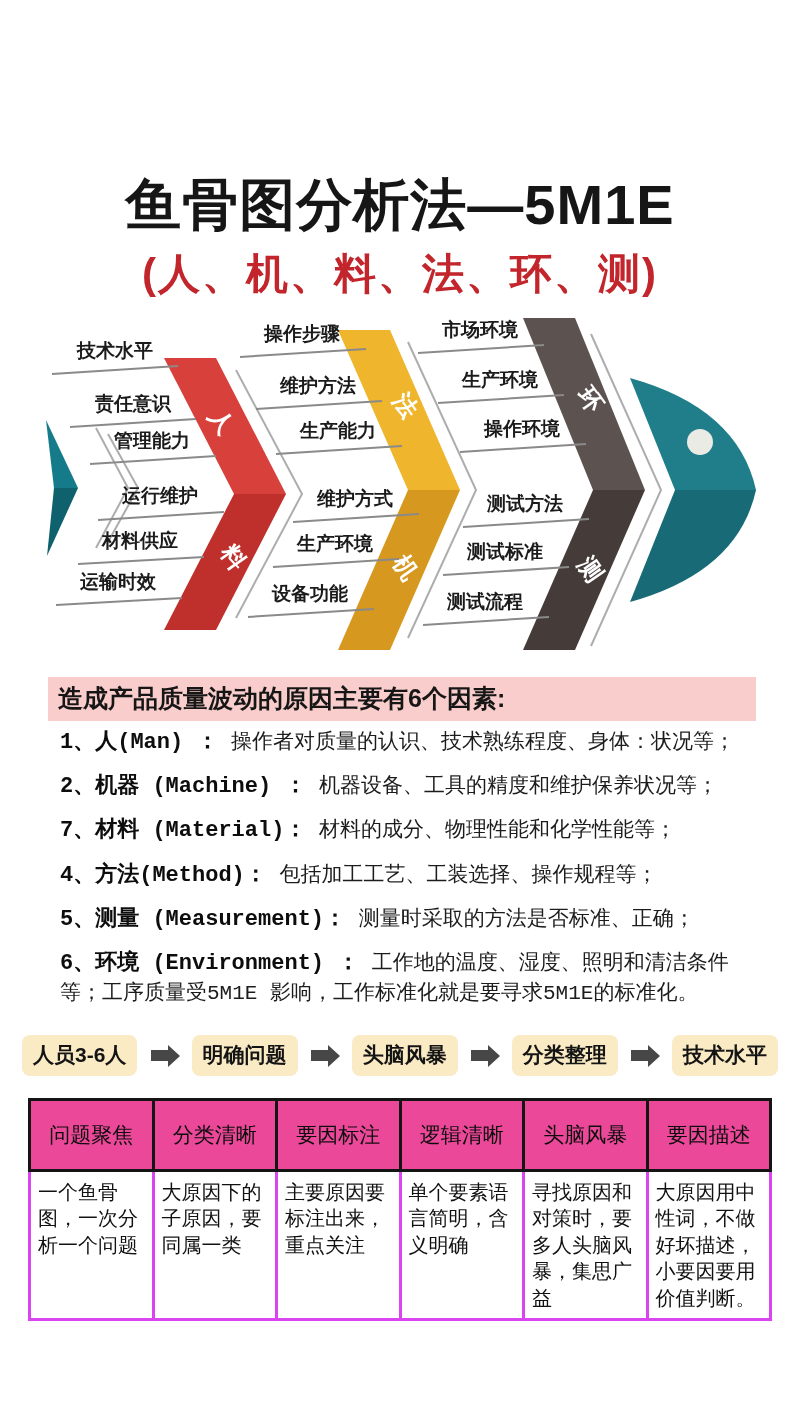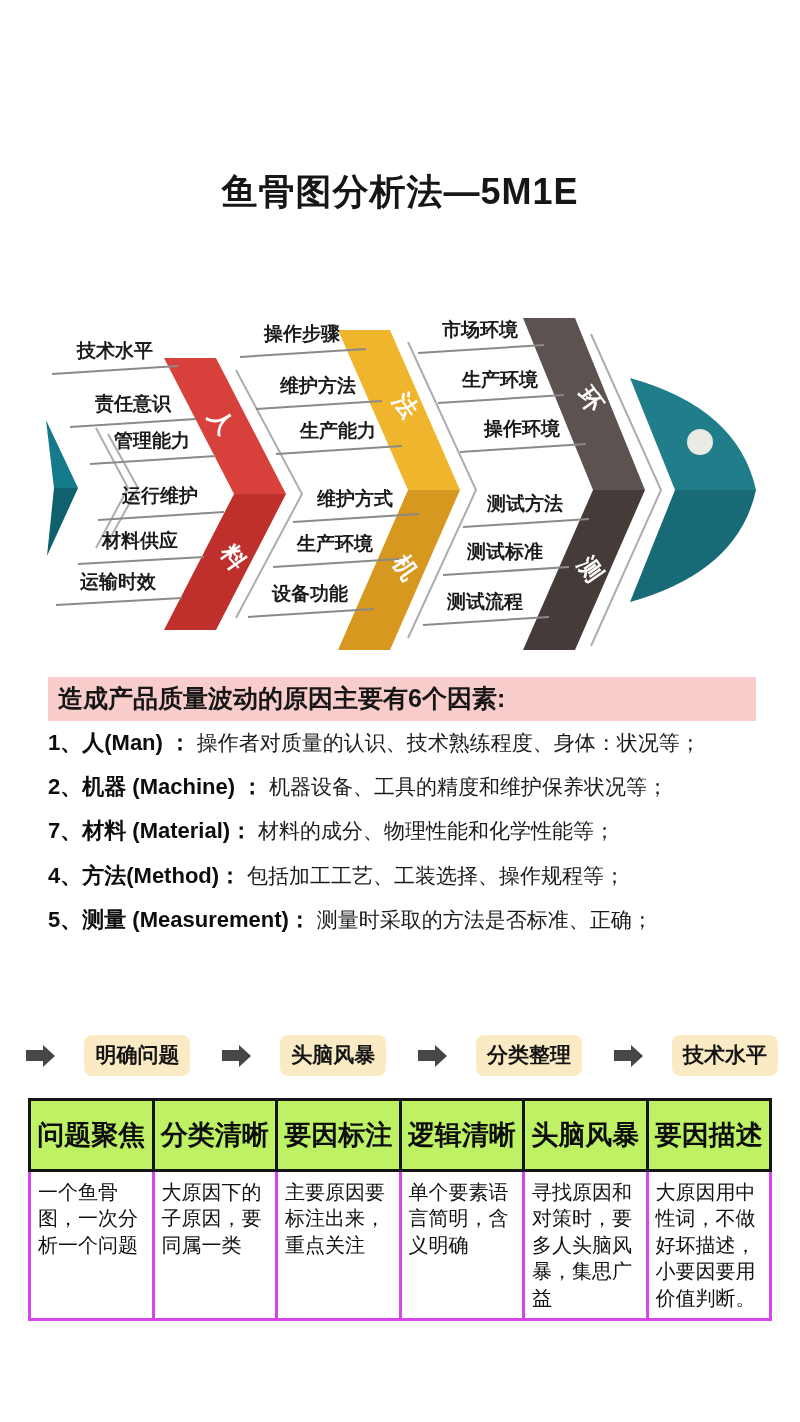--- a/index.html
+++ b/index.html
@@ -1,49 +1,50 @@
 <!DOCTYPE html>
 <html><head>
 <meta charset="utf-8">
 <style>
   html,body{margin:0;padding:0;background:#ffffff;}
   .page{position:relative;width:800px;height:1422px;margin:0 auto;background:#ffffff;
         font-family:"Liberation Sans","DejaVu Sans",sans-serif;color:#111;overflow:hidden;}
   .title{position:absolute;top:168px;left:0;width:100%;text-align:center;
-         font-size:36px;font-weight:900;letter-spacing:1px;color:#161616;}
+         font-size:56px;font-weight:900;letter-spacing:1px;color:#161616;}
   .subtitle{position:absolute;top:246px;left:0;width:100%;text-align:center;
          font-size:42px;font-weight:800;color:#c2252b;letter-spacing:2px;}
   .fishbone{position:absolute;top:300px;left:0;width:800px;height:360px;}
   .cause-text{font-size:19px;font-weight:700;fill:#1b1b1b;}
   .cause-line{stroke:#8a8a8a;stroke-width:2;}
   .band-letter{font-size:24px;font-weight:700;fill:#ffffff;}
   .thin-chev{fill:none;stroke:#adadad;stroke-width:2;}
   .factors-heading{position:absolute;top:677px;left:48px;width:708px;box-sizing:border-box;
          background:#f9cdcb;padding:5px 10px 6px;font-size:25px;font-weight:800;color:#161616;}
   .factors{position:absolute;top:727px;left:48px;width:714px;font-size:21px;line-height:1.42;color:#1c1c1c;}
-  .factors p{margin:0 0 13px 0;}
+  .factors p{margin:0 0 13px 12px;font-family:Liberation Mono, monospace;}
   .factors b{font-size:22px;color:#0d0d0d;}
   .flow{position:absolute;top:1035px;left:22px;width:756px;display:flex;align-items:center;justify-content:space-between;}
   .badge{background:#faebc5;border-radius:8px;padding:6px 11px 7px;font-weight:800;font-size:21px;
          color:#141414;white-space:nowrap;}
   .flow-arrow{position:relative;width:17px;height:11px;background:#474747;margin:0 14px 0 4px;flex:none;}
   .flow-arrow::after{content:"";position:absolute;left:100%;top:50%;transform:translateY(-50%);
          border-left:12px solid #474747;border-top:11px solid transparent;border-bottom:11px solid transparent;}
   table.criteria{position:absolute;top:1098px;left:28px;width:744px;border-collapse:collapse;table-layout:fixed;}
-  table.criteria th{border:3px solid #141414;background:#bef264;height:64px;
-         font-size:27px;font-weight:700;padding:2px;color:#0d0d0d;}
+  table.criteria th{border:3px solid #141414;background:#ec4899;height:64px;
+         font-size:21px;font-weight:400;padding:2px;color:#0d0d0d;}
   table.criteria td{border:3px solid #d946ef;height:128px;vertical-align:top;
          font-size:20px;line-height:1.32;padding:7px 7px;color:#111;}
 </style>
 </head>
 <body>
 
 <div class="page">
 
   <div class="title">鱼骨图分析法—5M1E</div>
+  <div class="subtitle">(人、机、料、法、环、测)</div>
 
   <svg class="fishbone" viewBox="0 0 800 360">
 
     <g>
       <polygon points="46,120 78,188 54,188" fill="#157a89"></polygon>
       <polygon points="54,188 78,188 47,256" fill="#0f616e"></polygon>
       <polyline class="thin-chev" points="96,128 128,188 96,248"></polyline>
       <polyline class="thin-chev" points="108,134 138,188 108,242"></polyline>
     </g>
 
@@ -157,23 +158,25 @@
   </svg>
 
   <div class="factors-heading">造成产品质量波动的原因主要有6个因素:</div>
 
   <div class="factors">
     <p><b>1、人(Man) ：</b> <span>操作者对质量的认识、技术熟练程度、身体：状况等；</span></p>
     <p><b>2、机器 (Machine) ：</b> <span>机器设备、工具的精度和维护保养状况等；</span></p>
     <p><b>7、材料 (Material)：</b> <span>材料的成分、物理性能和化学性能等；</span></p>
     <p><b>4、方法(Method)：</b> <span>包括加工工艺、工装选择、操作规程等；</span></p>
     <p><b>5、测量 (Measurement)：</b> <span>测量时采取的方法是否标准、正确；</span></p>
+    <p><b>6、环境 (Environment) ：</b> <span>工作地的温度、湿度、照明和清洁条件等；工序质量受5M1E 影响，工作标准化就是要寻求5M1E的标准化。</span></p>
   </div>
 
   <div class="flow">
+    <span class="badge">人员3-6人</span>
     <span class="flow-arrow"></span>
     <span class="badge">明确问题</span>
     <span class="flow-arrow"></span>
     <span class="badge">头脑风暴</span>
     <span class="flow-arrow"></span>
     <span class="badge">分类整理</span>
     <span class="flow-arrow"></span>
     <span class="badge">技术水平</span>
   </div>
 

